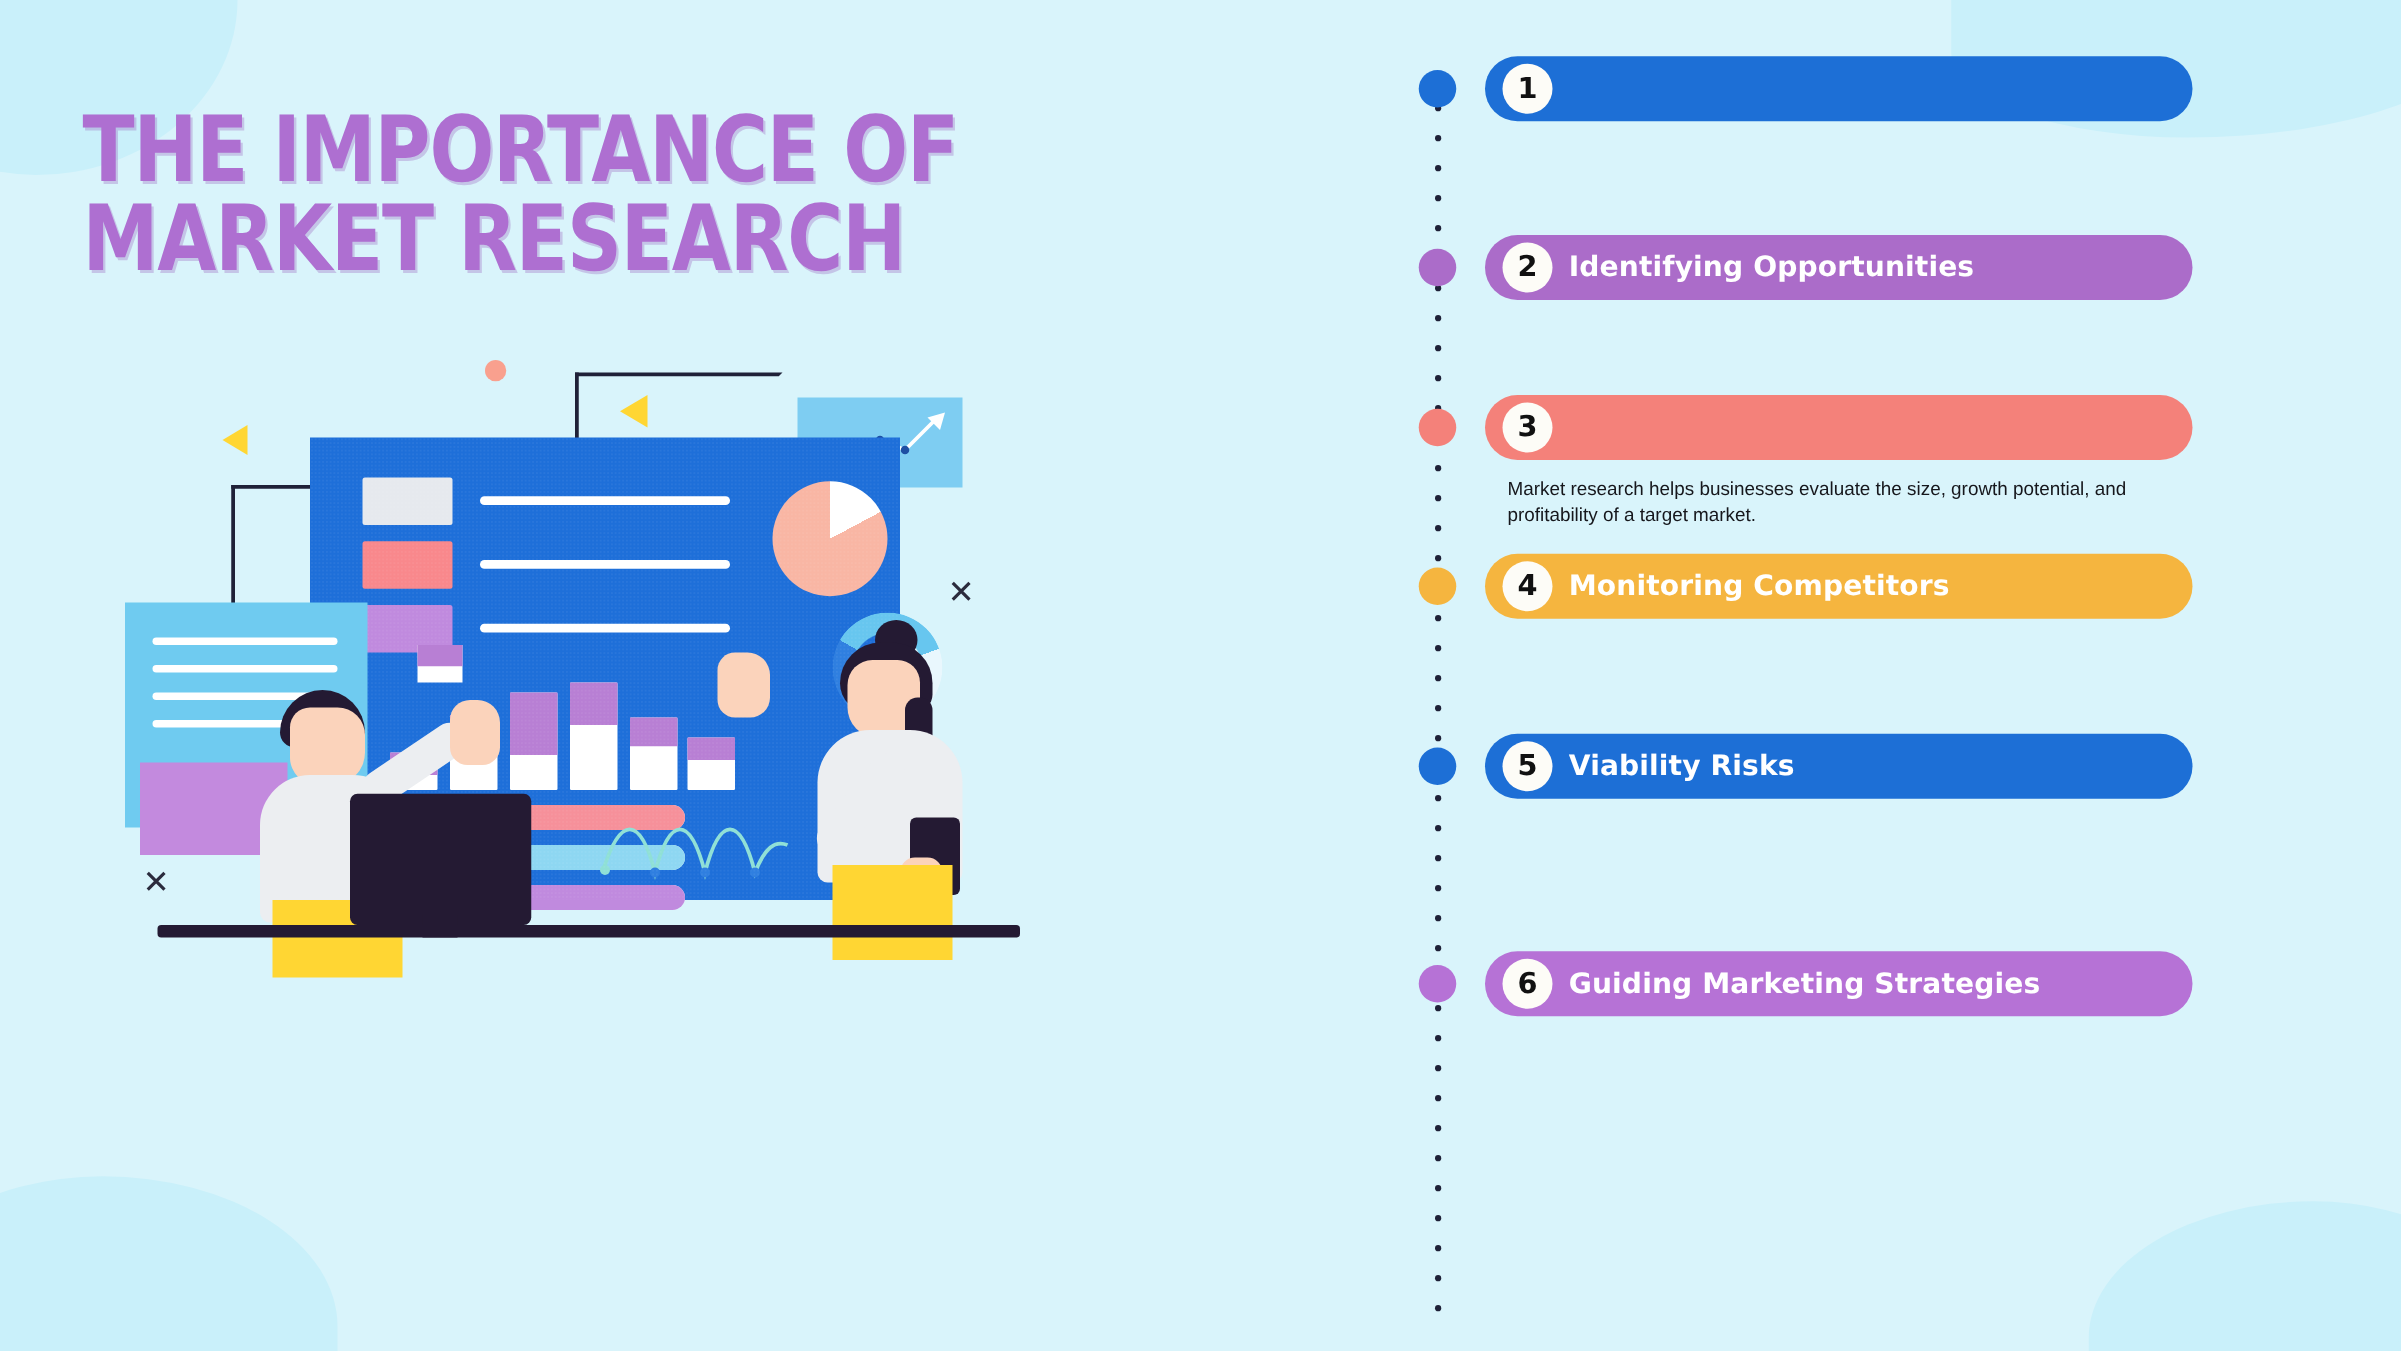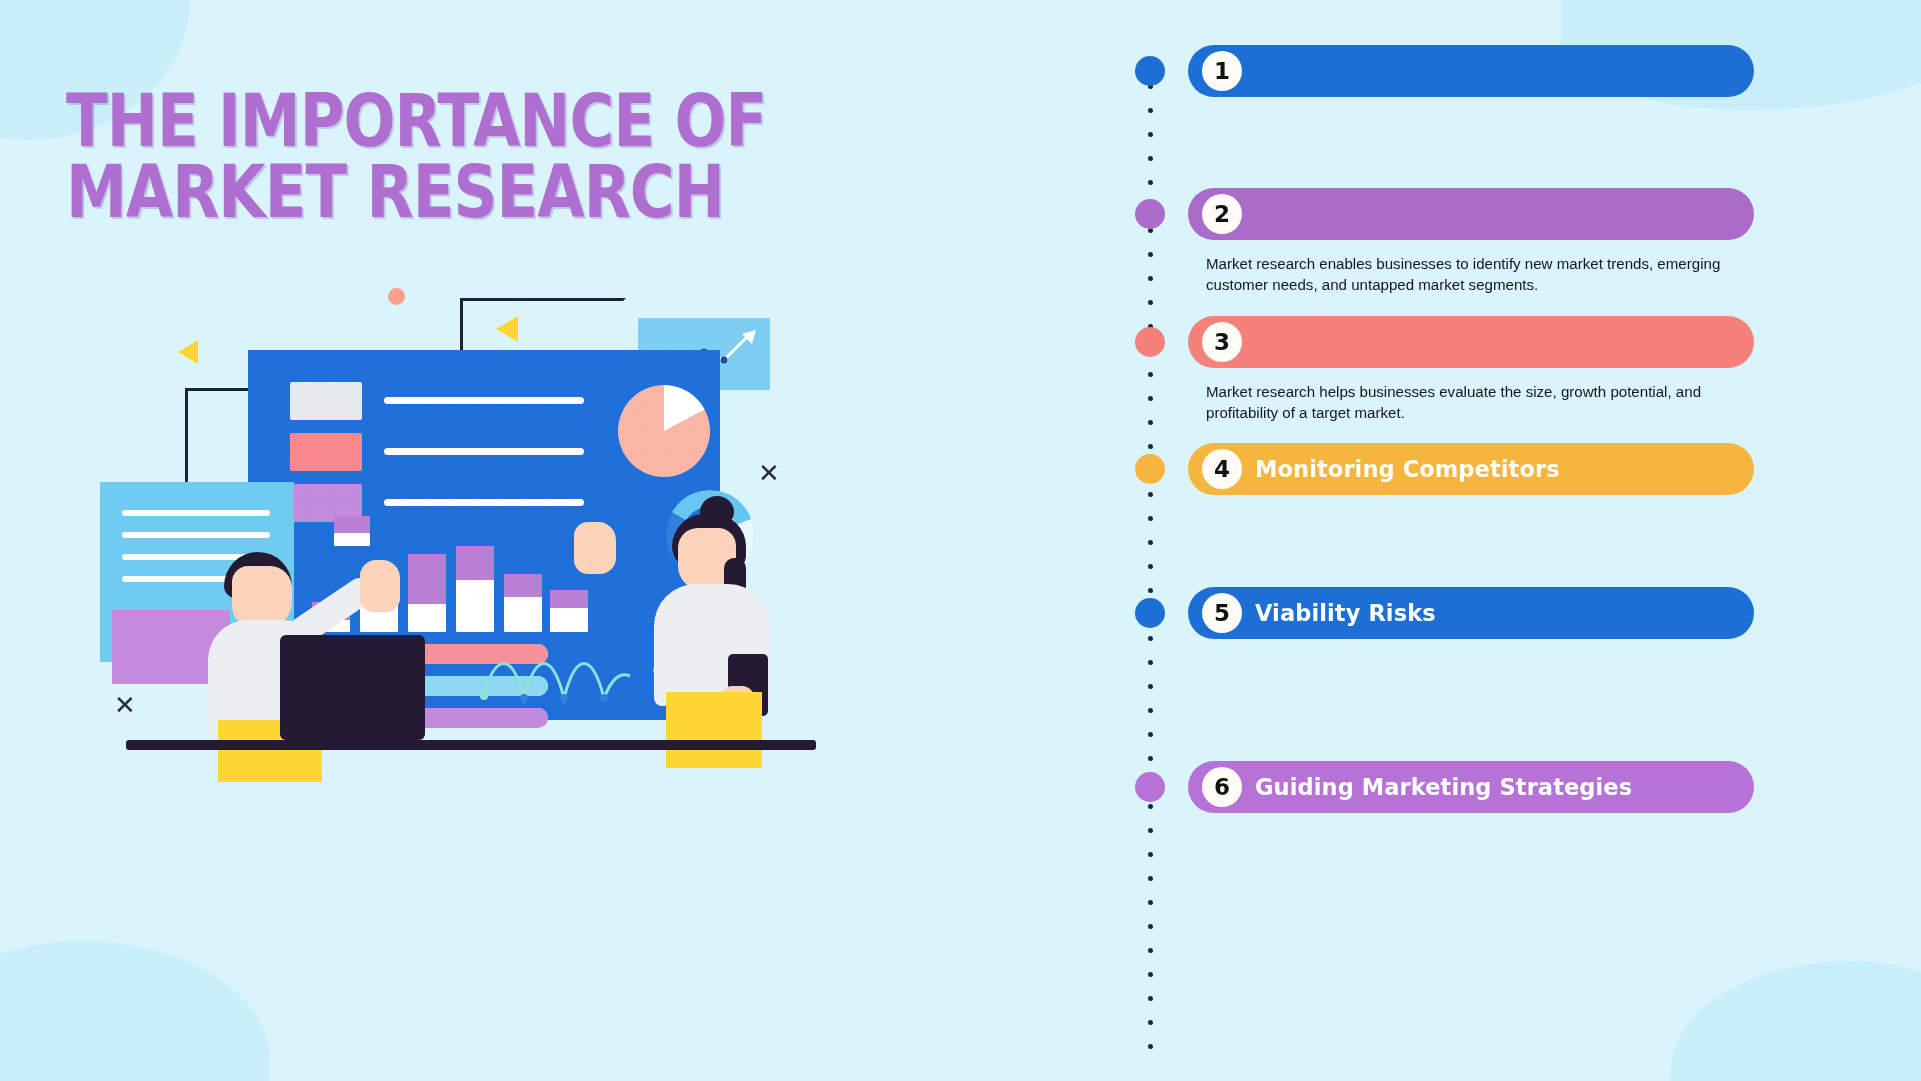--- a/index.html
+++ b/index.html
@@ -301,22 +301,22 @@
     <div class="item" style="top:45px;">
       <div class="pill" style="background:#1d6fd6;">
         <div class="badge">1</div>
       </div>
     </div>
 
     <div class="node" style="top:199px;background:#ab6cc9;"></div>
     <div class="item" style="top:188px;">
       <div class="pill" style="background:#ab6cc9;">
         <div class="badge">2</div>
-      </div>
-      <div class="desc">Market research enables businesses to identify new market trends, emerging customer needs, and untapped market segments.</div>
+        <div class="ptxt">Identifying Opportunities</div>
+      </div>
     </div>
 
     <div class="node" style="top:327px;background:#f4817a;"></div>
     <div class="item" style="top:316px;">
       <div class="pill" style="background:#f4817a;">
         <div class="badge">3</div>
       </div>
       <div class="desc">Market research helps businesses evaluate the size, growth potential, and profitability of a target market.</div>
     </div>
 

